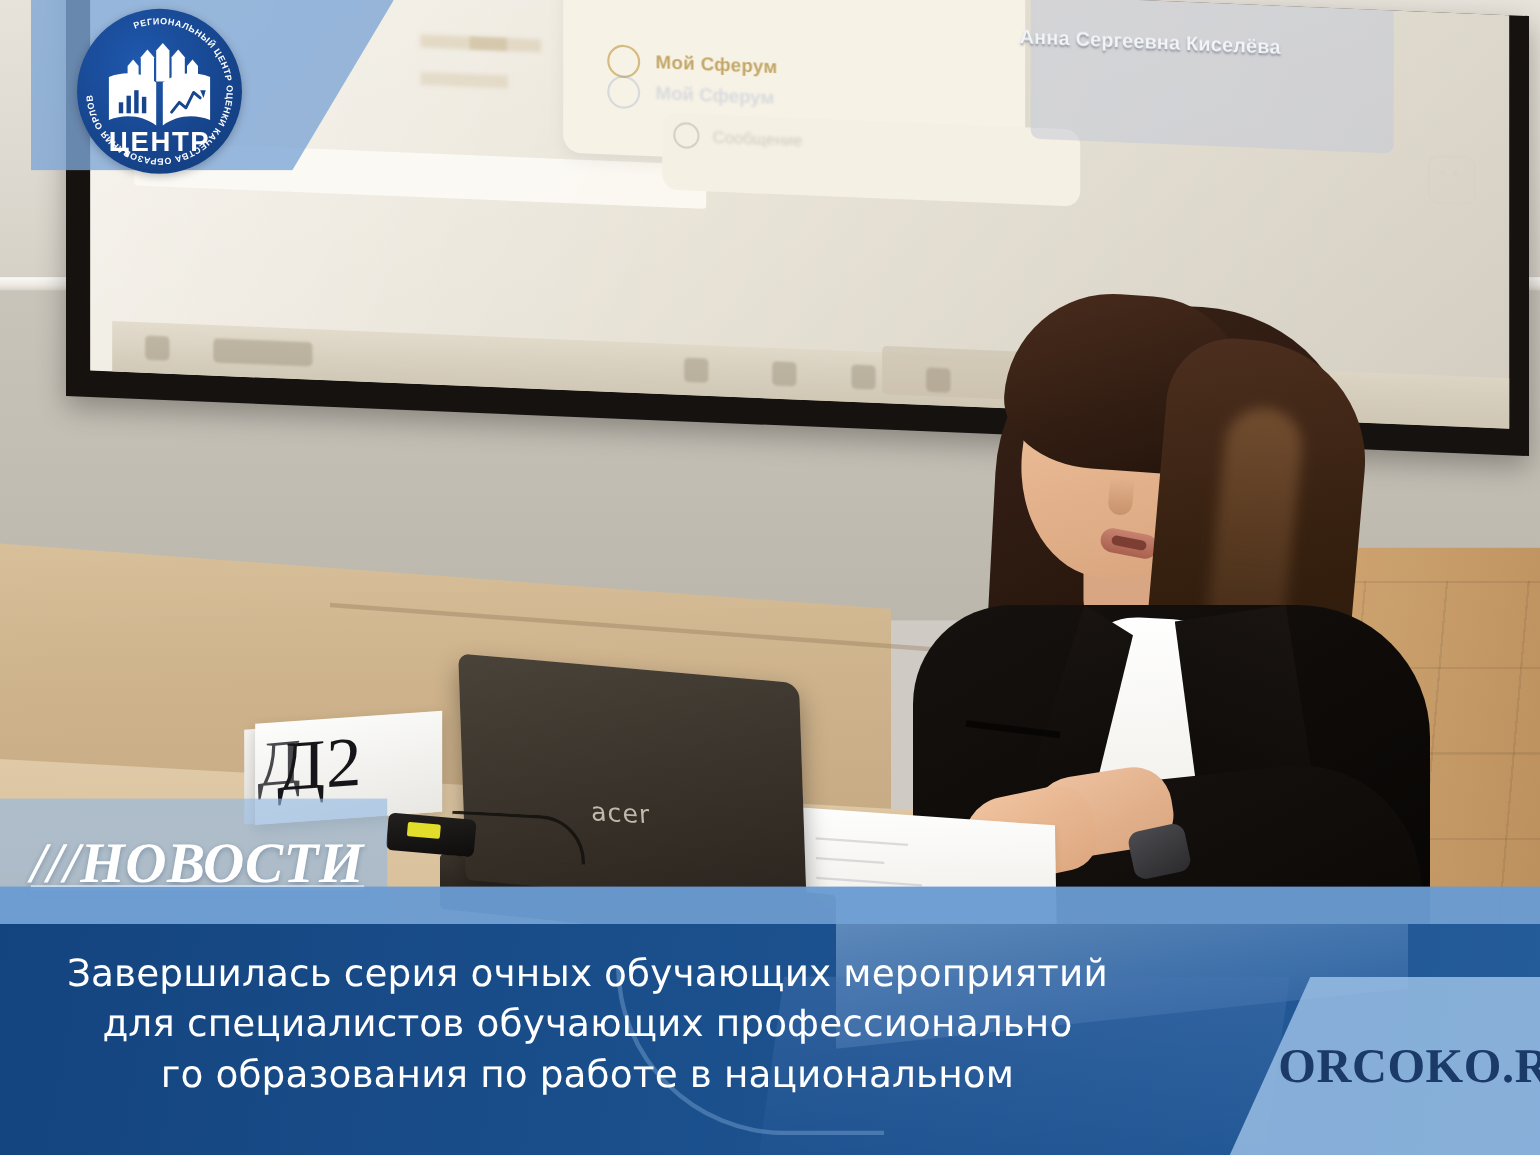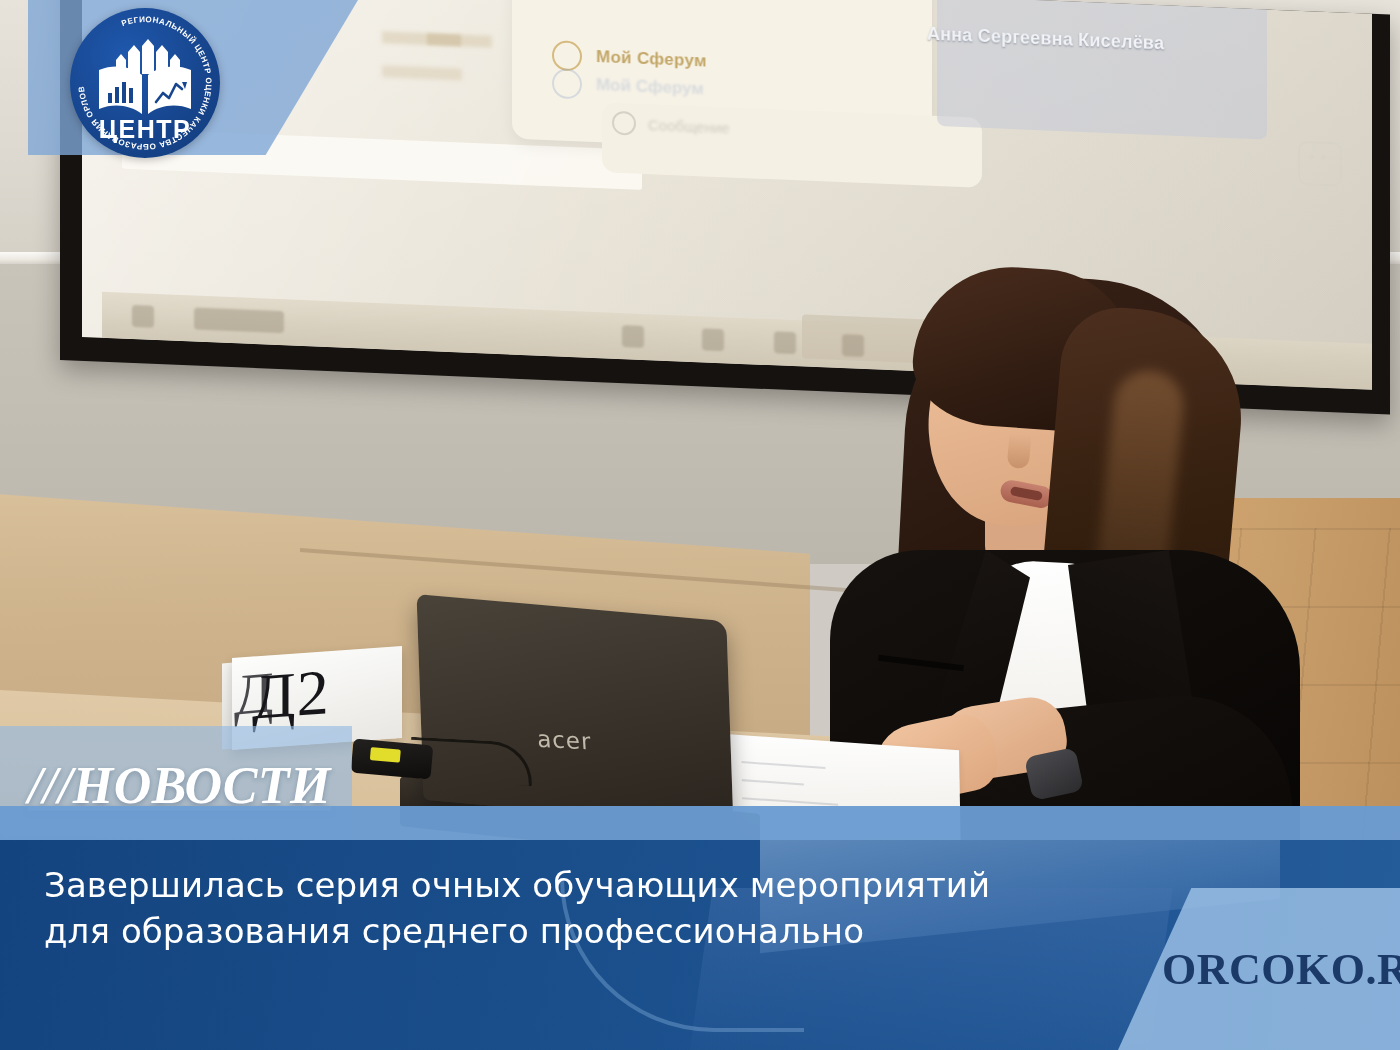--- a/index.html
+++ b/index.html
@@ -297,21 +297,21 @@
   .bb-ghost-cable{
     position:absolute;left:560px;top:38px;width:240px;height:150px;
     border-left:4px solid rgba(150,190,230,.35);border-bottom:4px solid rgba(150,190,230,.35);
     border-radius:0 0 0 160px;
   }
   .headline{
     position:absolute;left:44px;top:862px;width:980px;
     font-size:34px;line-height:46px;color:#ffffff;letter-spacing:.1px;
     font-family:"DejaVu Sans",sans-serif;font-weight:400;
   }
-  .headline div{white-space:nowrap;}
+  .headline div{white-space:nowrap;text-align:center;}
   .br-panel{
     position:absolute;left:1118px;top:888px;width:282px;height:162px;
     background:rgba(160,196,232,.80);
     clip-path:polygon(26% 0,100% 0,100% 100%,0 100%);
   }
   .site-url{
     position:absolute;left:1162px;top:944px;
     font-family:"Liberation Serif",serif;font-weight:bold;font-size:44px;
     color:#1b3a68;letter-spacing:.5px;
   }
@@ -474,19 +474,20 @@
   <div class="mid-strip"></div>
 
   <div class="bottom-band">
     <div class="bb-ghost-desk"></div>
     <div class="bb-ghost-desk2"></div>
     <div class="bb-ghost-cable"></div>
   </div>
 
   <div class="headline">
     <div>Завершилась серия очных обучающих мероприятий</div>
-    <div>для образования среднего профессионально</div>
+    <div>для специалистов обучающих профессионально</div>
+    <div>го образования по работе в национальном</div>
   </div>
 
   <div class="br-panel"></div>
   <div class="site-url">ORCOKO.RU</div>
 
 </div>
 
 </body></html>

